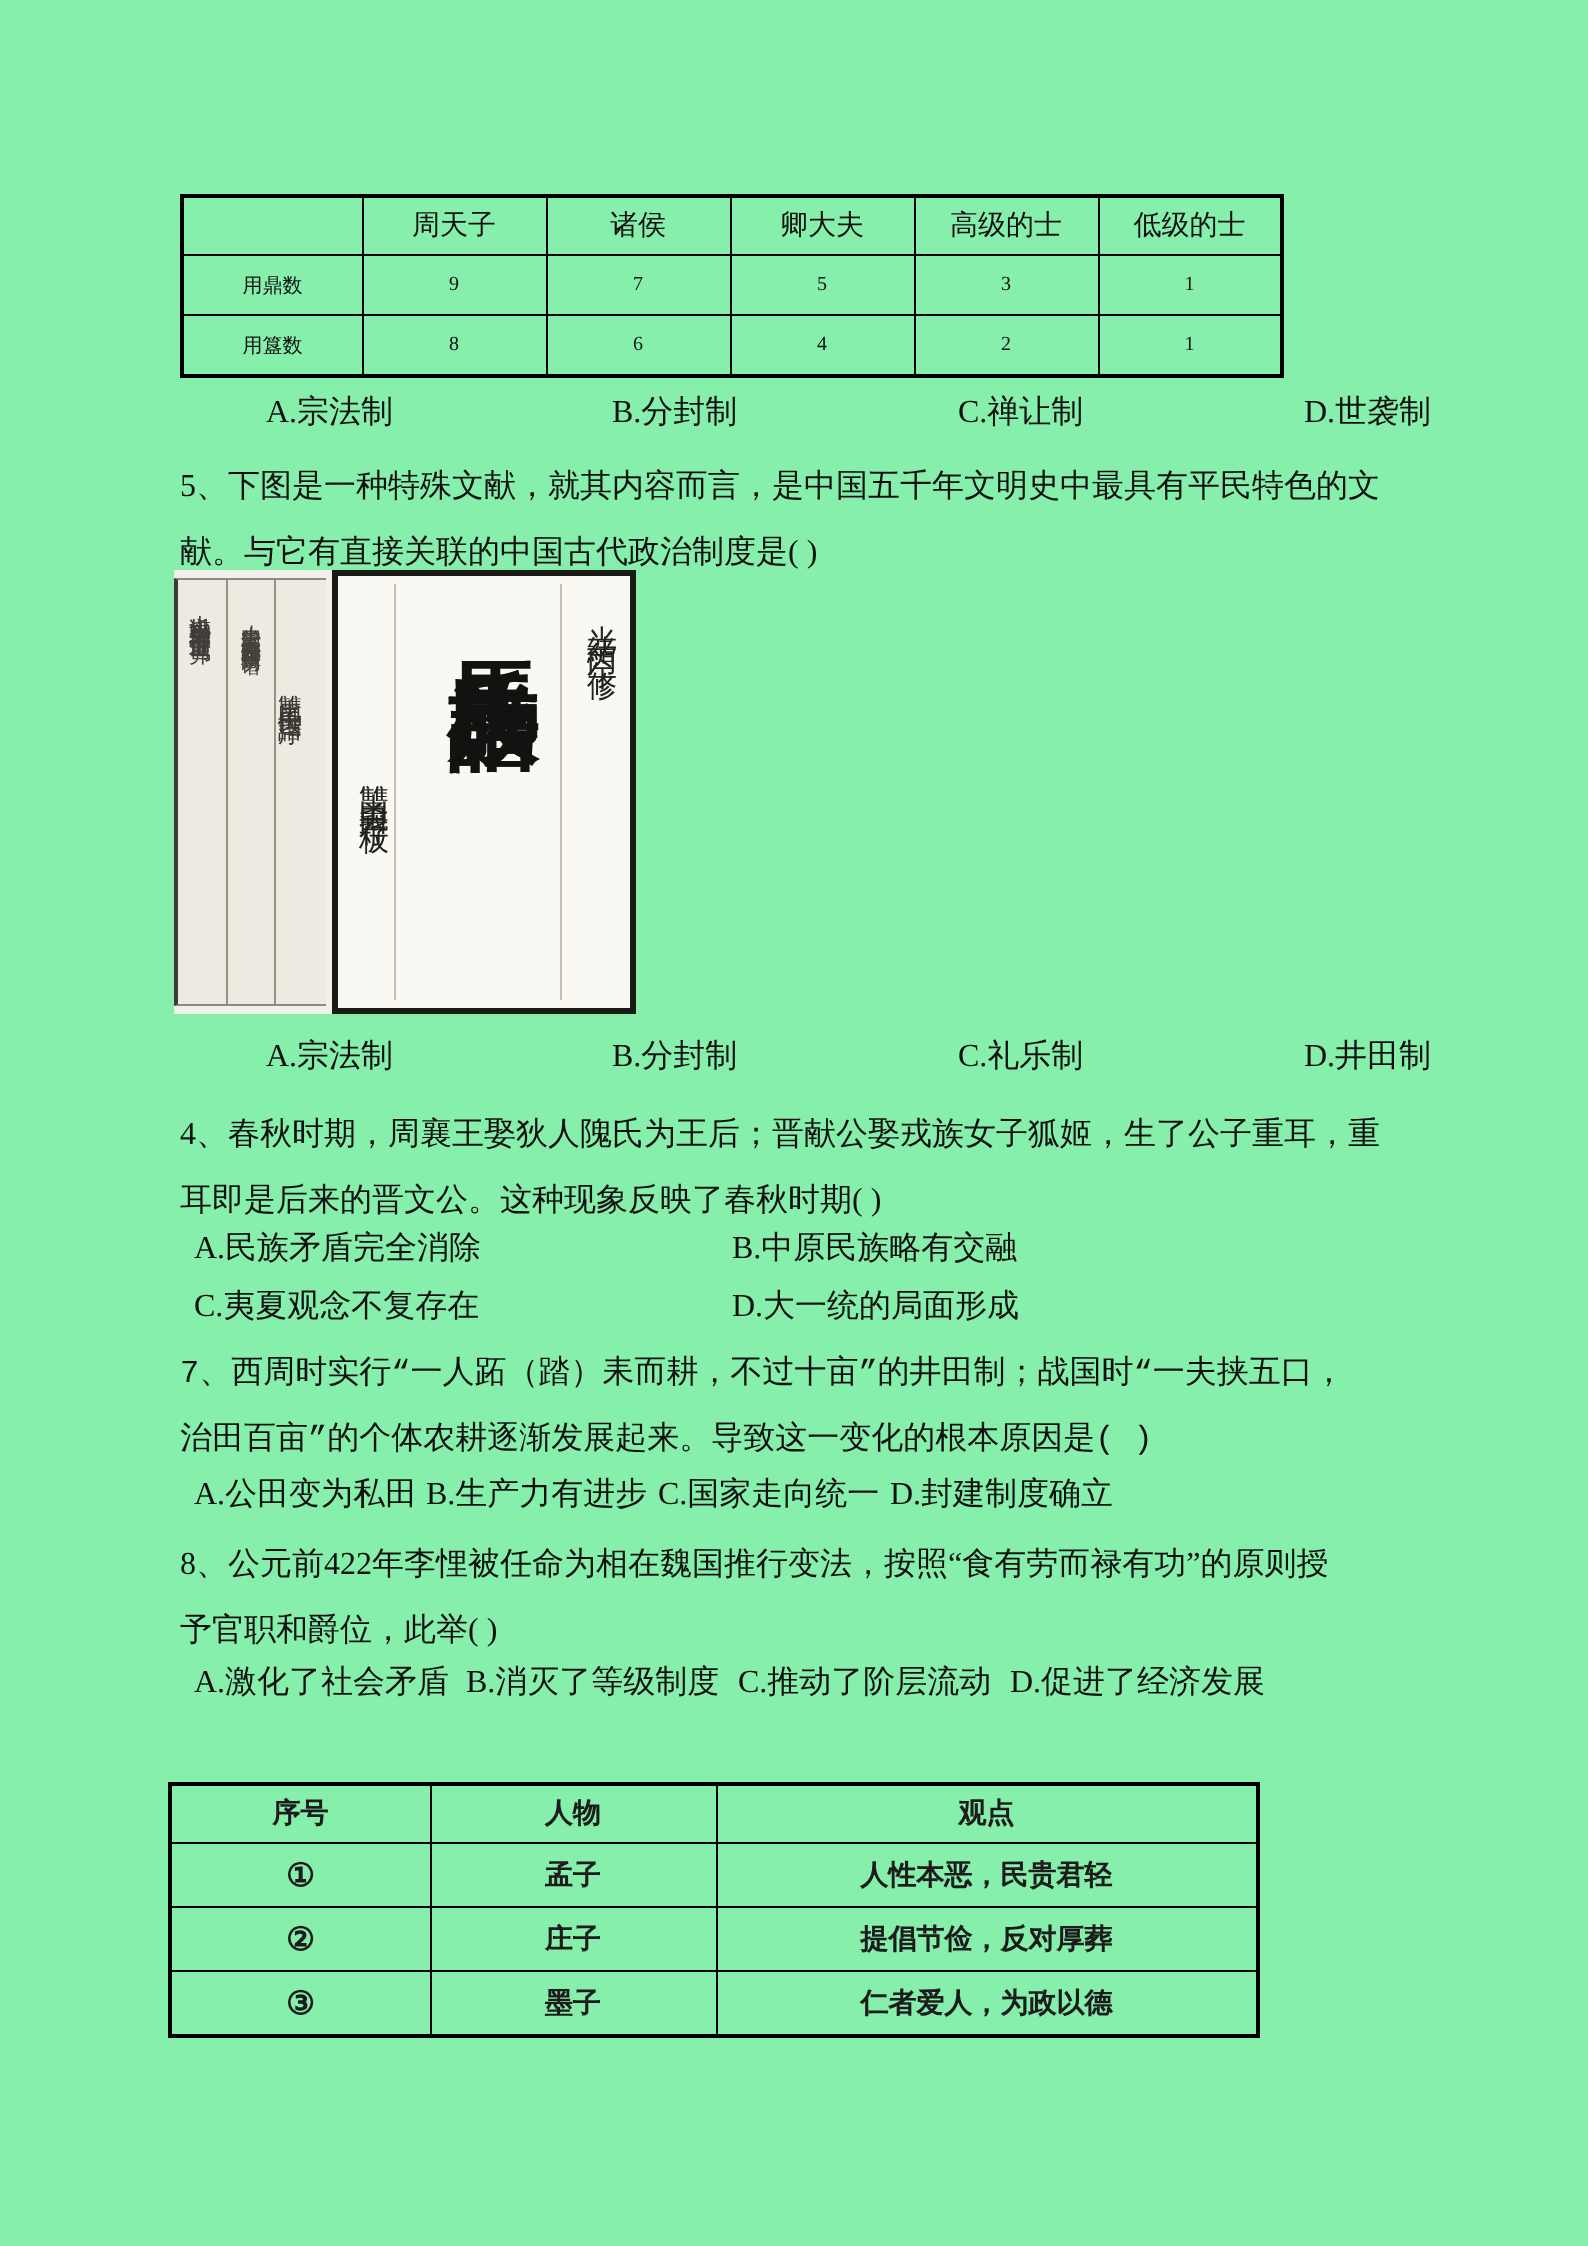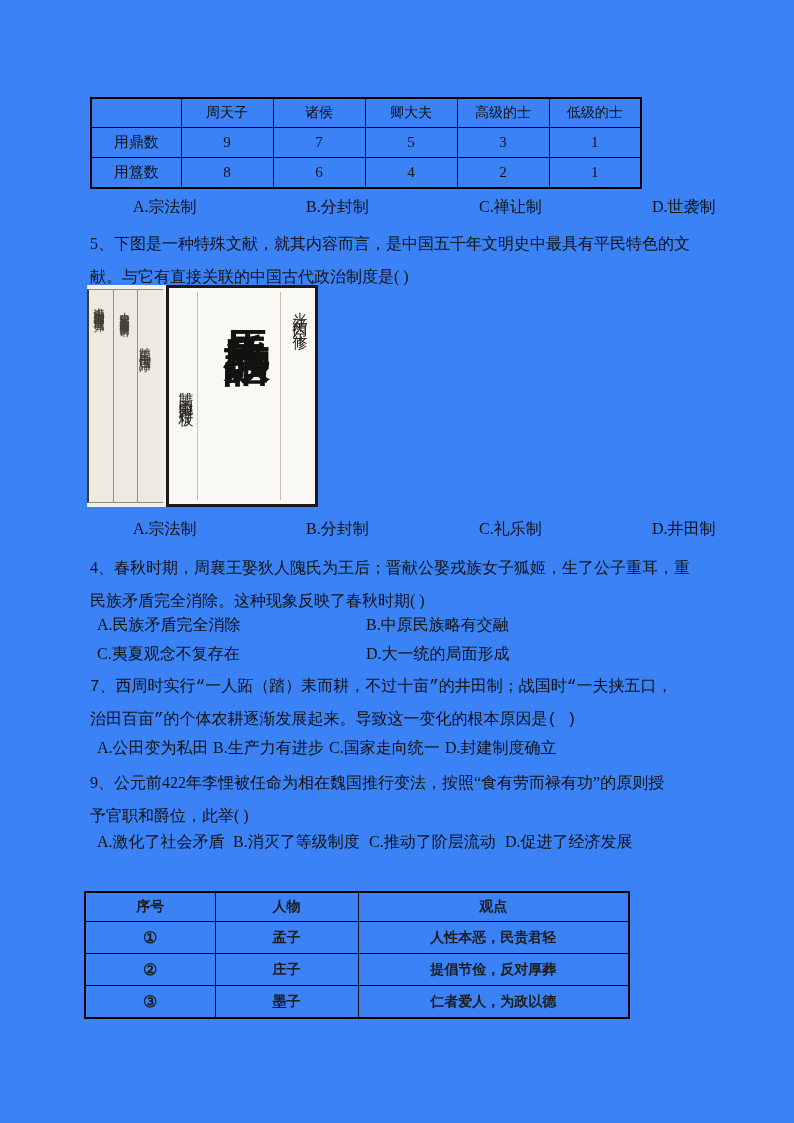--- a/index.html
+++ b/index.html
@@ -1,20 +1,20 @@
 <!DOCTYPE html>
 <html><head>
 <meta charset="utf-8">
 <style>
   html,body{margin:0;padding:0;background:#ffffff;}
   .page{
     position:relative;
     width:794px;height:1123px;
     margin:0 auto;
-    background:#3b82f6;
+    background:#86efac;
     font-family:"Liberation Serif","DejaVu Serif",serif;
     color:#111111;
     overflow:hidden;
   }
   
   .qblock{position:absolute;left:90px;width:628px;font-size:16px;line-height:33px;white-space:nowrap;}
   .optline{position:absolute;left:97px;font-size:16px;line-height:22px;white-space:nowrap;}
   .optline .opt{display:inline-block;}
   .w137 .opt{width:137px;margin-left:36px;}
   .w116 .opt{width:116px;}
@@ -26,21 +26,21 @@
   table.vtable{
     position:absolute;left:90px;top:97px;
     border-collapse:collapse;table-layout:fixed;
     border:2px solid #000;
   }
   table.vtable td{
     border:1px solid #000;text-align:center;vertical-align:middle;
     font-size:14px;padding:0;overflow:hidden;
   }
   table.vtable tr.hd td{height:28px;}
-  table.vtable tr.dr td{height:29px;font-size:15px;margin-top:12px;}
+  table.vtable tr.dr td{height:29px;font-size:10px;margin-top:12px;}
   table.vtable td.lbl{font-size:14px;}
 
   
   table.ptable{
     position:absolute;left:84px;top:891px;
     border-collapse:collapse;table-layout:fixed;
     border:2px solid #000;
   }
   table.ptable td{
     border:1px solid #000;text-align:center;vertical-align:middle;
@@ -152,39 +152,39 @@
       <div class="vcol publisher">雙山義田存板</div>
     </div>
   </div>
 
   <div class="optline w137" style="top:518px;">
     <span class="opt">A.宗法制</span><span class="opt">B.分封制</span><span class="opt">C.礼乐制</span><span class="opt">D.井田制</span>
   </div>
 
   <div class="qblock" style="top:551px;">
     <div>4、春秋时期，周襄王娶狄人隗氏为王后；晋献公娶戎族女子狐姬，生了公子重耳，重</div>
-    <div>民族矛盾完全消除。这种现象反映了春秋时期( )</div>
+    <div>耳即是后来的晋文公。这种现象反映了春秋时期( )</div>
   </div>
   <div class="optgrid" style="top:614px;">
     <span class="opt">A.民族矛盾完全消除</span><span class="opt">B.中原民族略有交融</span>
   </div>
   <div class="optgrid" style="top:643px;">
     <span class="opt">C.夷夏观念不复存在</span><span class="opt">D.大一统的局面形成</span>
   </div>
 
   <div class="qblock" style="top:671px;font-family:Liberation Mono, monospace;">
     <div>7、西周时实行“一人跖（踏）耒而耕，不过十亩”的井田制；战国时“一夫挟五口，</div>
     <div>治田百亩”的个体农耕逐渐发展起来。导致这一变化的根本原因是( )</div>
   </div>
   <div class="optline w116" style="top:737px;">
     <span class="opt">A.公田变为私田</span><span class="opt">B.生产力有进步</span><span class="opt">C.国家走向统一</span><span class="opt">D.封建制度确立</span>
   </div>
 
   <div class="qblock" style="top:766px;">
-    <div>9、公元前422年李悝被任命为相在魏国推行变法，按照“食有劳而禄有功”的原则授</div>
+    <div>8、公元前422年李悝被任命为相在魏国推行变法，按照“食有劳而禄有功”的原则授</div>
     <div>予官职和爵位，此举( )</div>
   </div>
   <div class="optline w136" style="top:831px;">
     <span class="opt">A.激化了社会矛盾</span><span class="opt">B.消灭了等级制度</span><span class="opt">C.推动了阶层流动</span><span class="opt">D.促进了经济发展</span>
   </div>
 
 
   <table class="ptable">
     <colgroup>
         <col style="width:130px">

